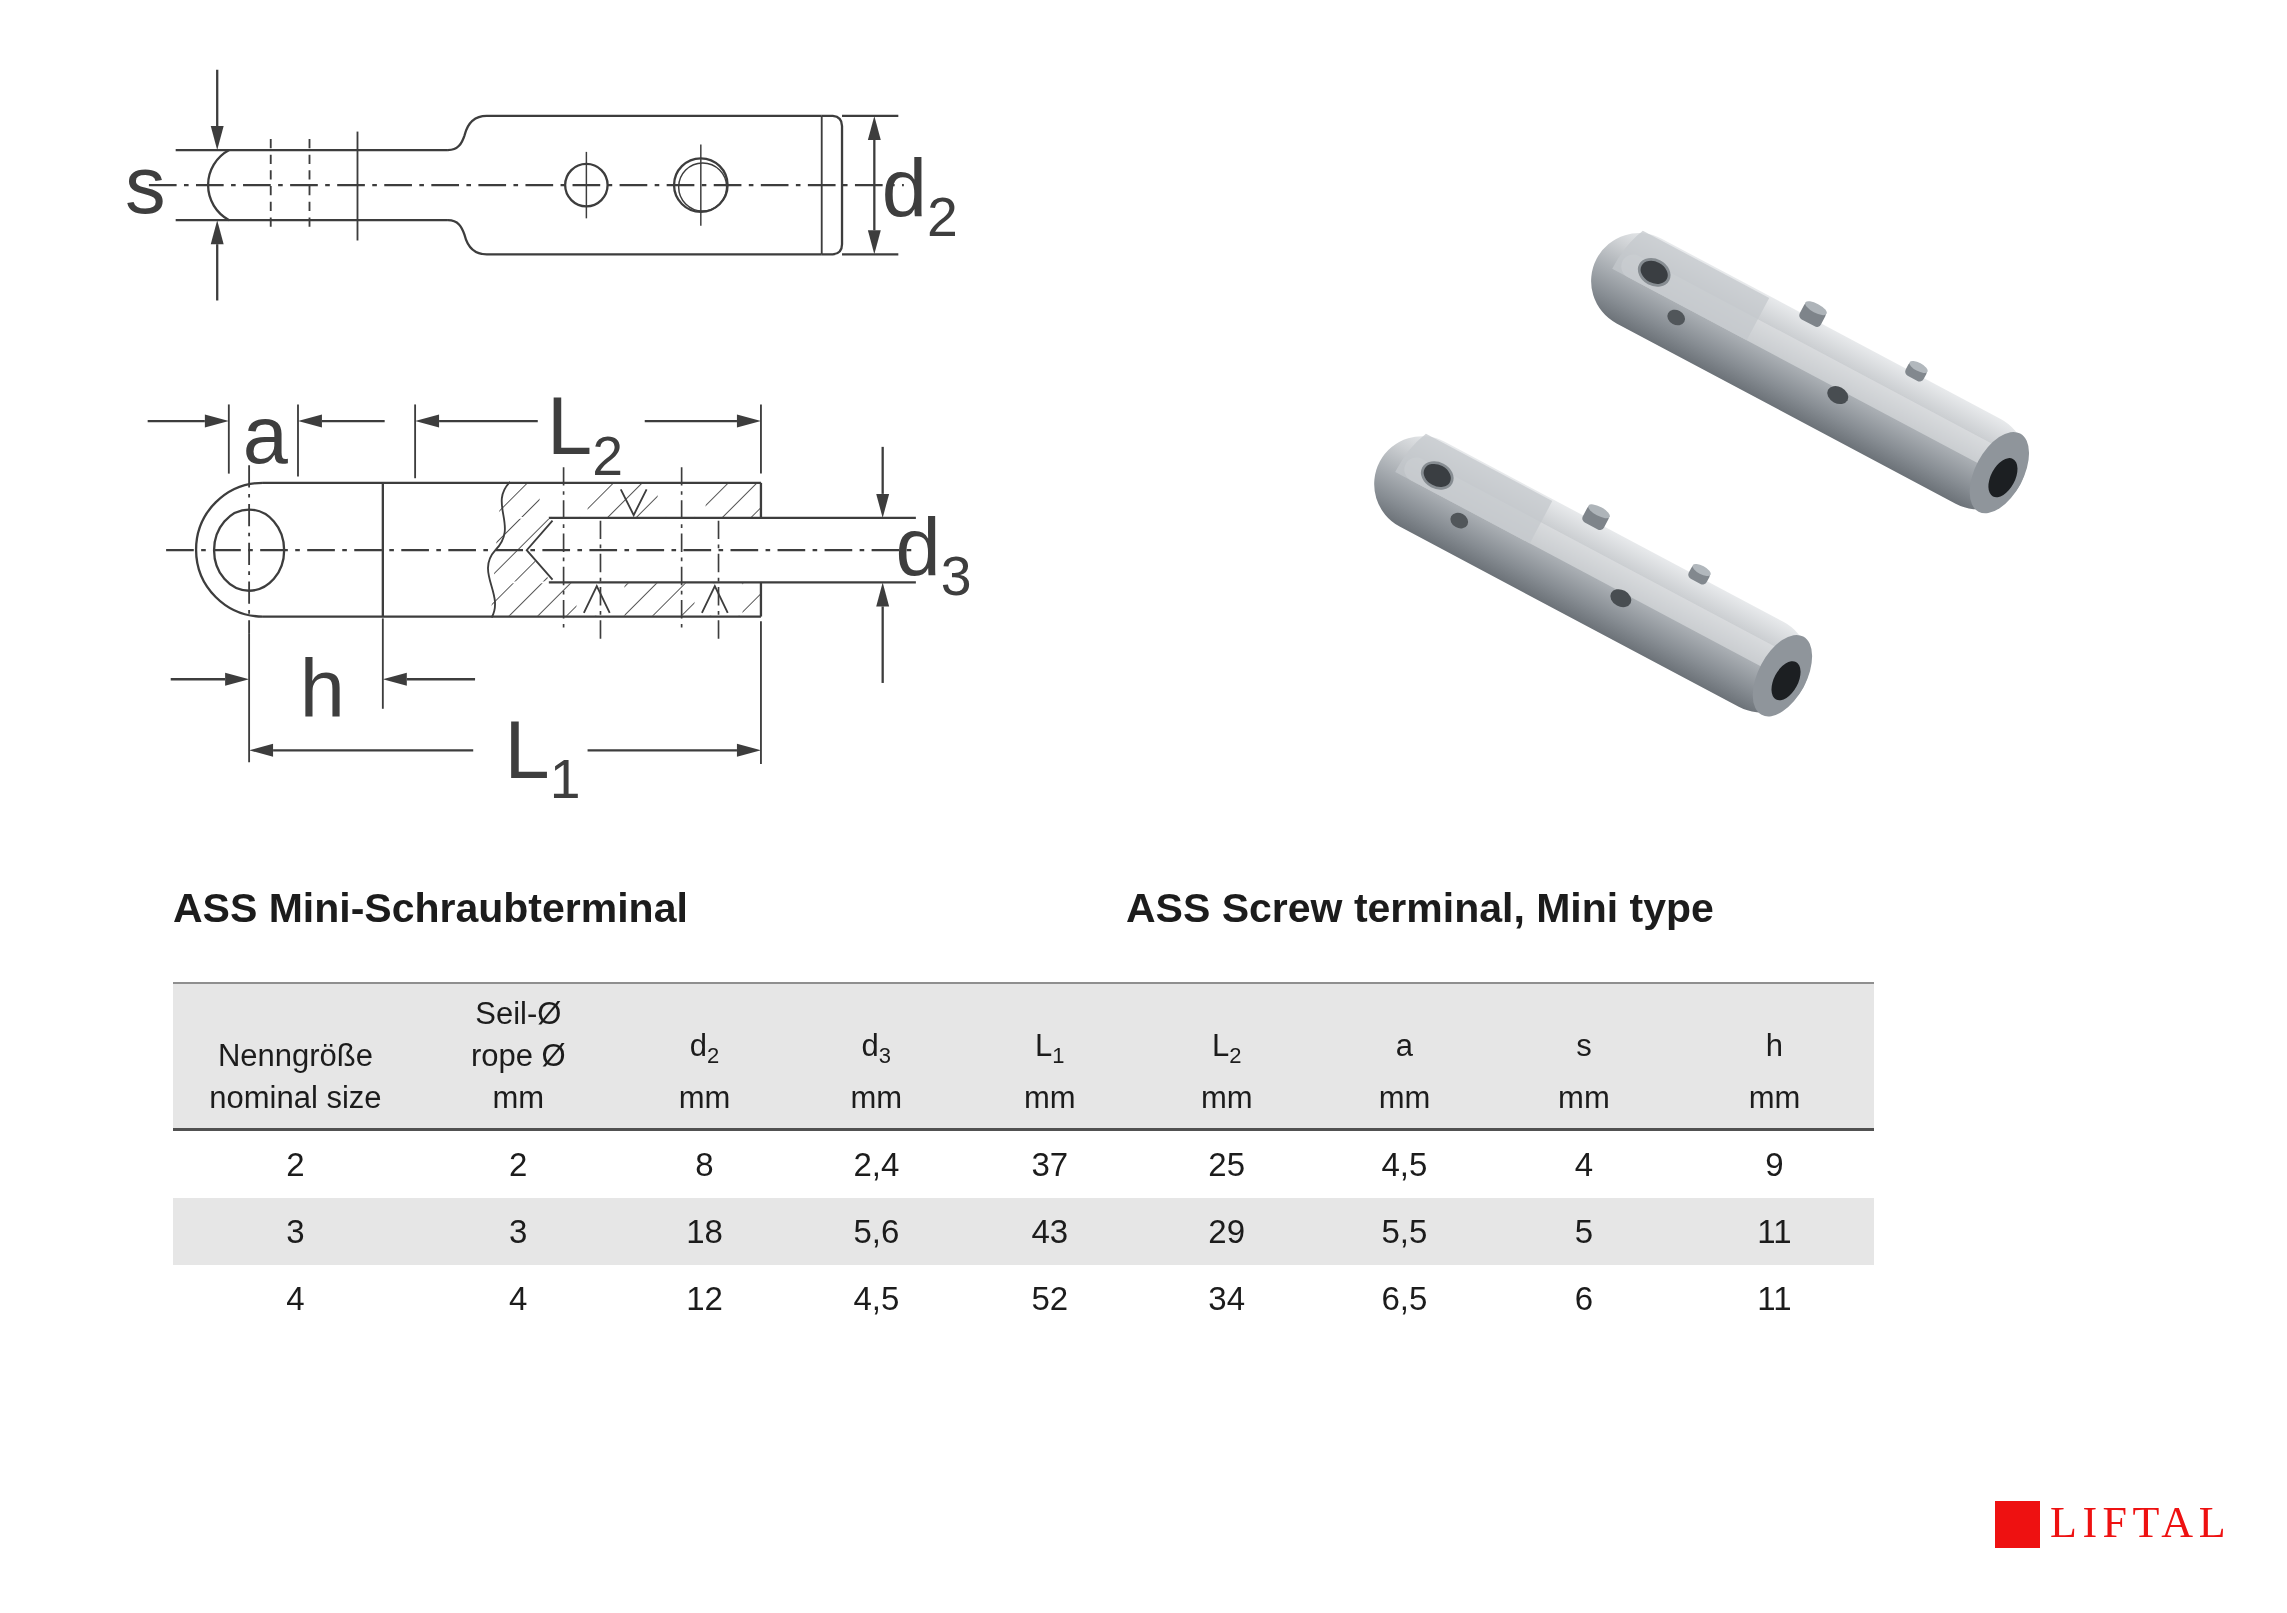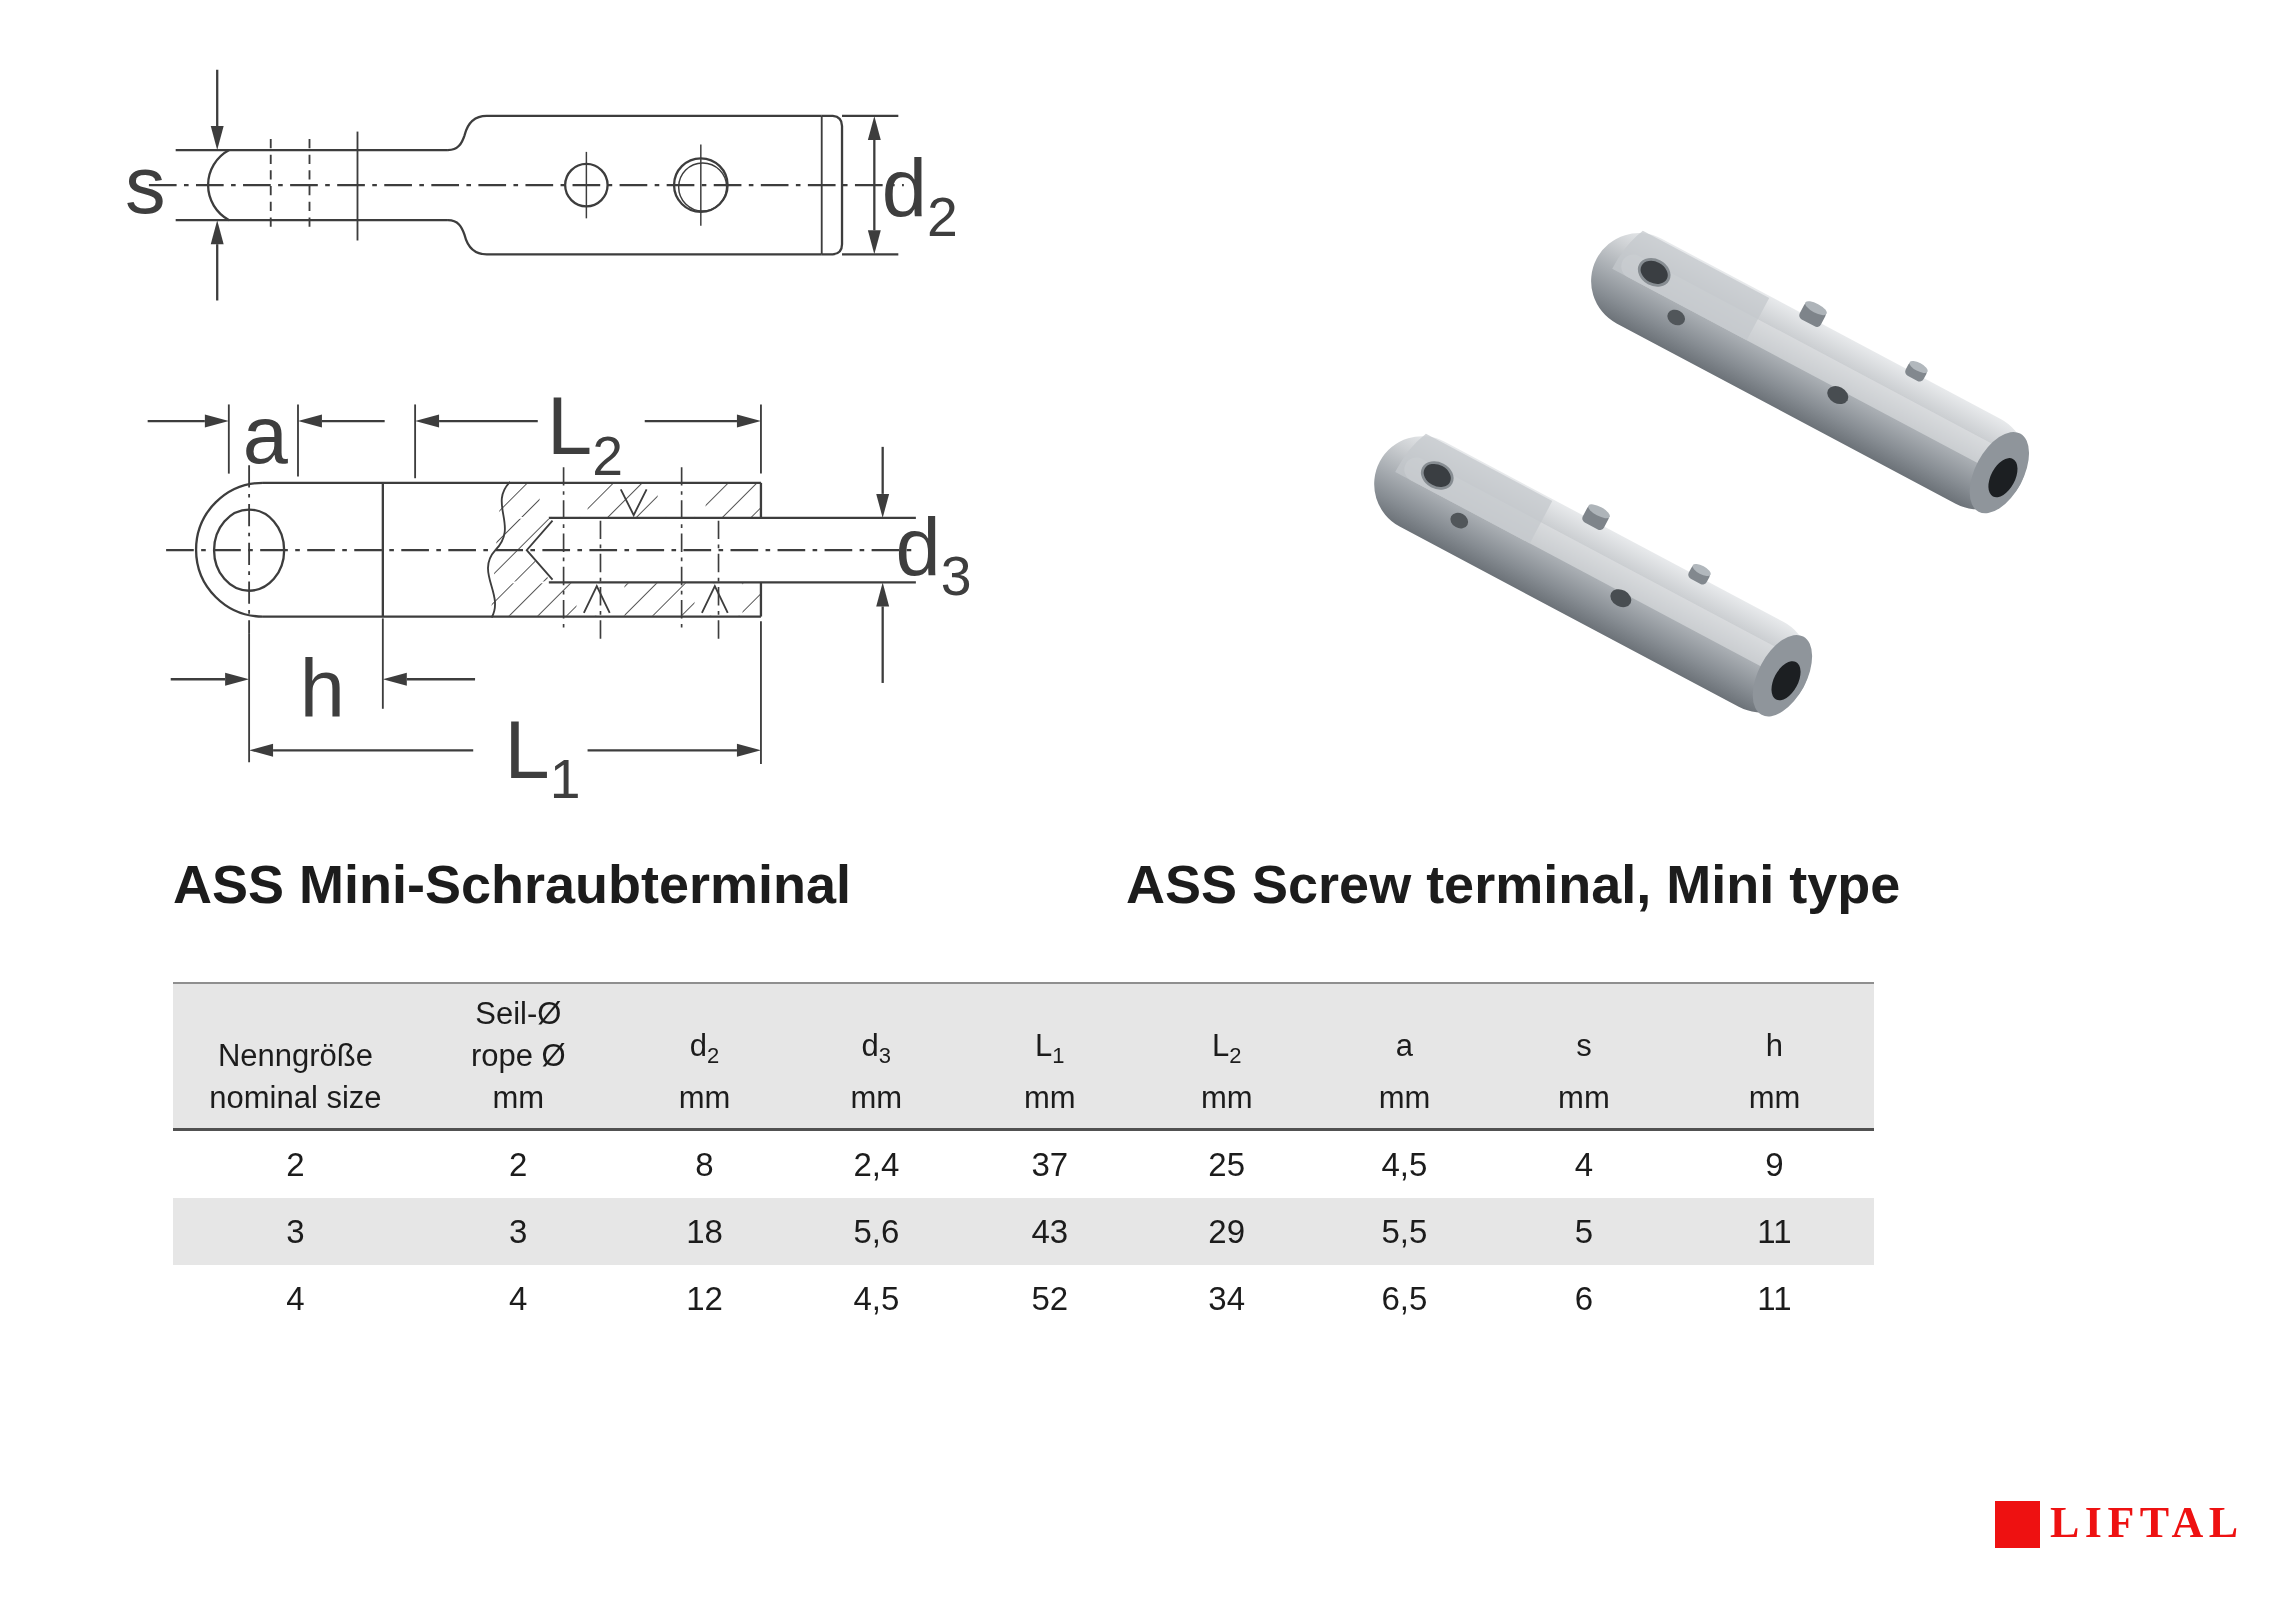--- a/index.html
+++ b/index.html
@@ -1,21 +1,21 @@
 <!DOCTYPE html>
 <html style="font-size:14.8px"><head>
 <meta charset="utf-8">
 <style>
   html,body{margin:0;padding:0;background:#ffffff;}
   .page{position:relative;width:2287px;height:1613px;background:#ffffff;
         font-family:"Liberation Sans",sans-serif;color:#1c1c1c;overflow:hidden;}
   .abs{position:absolute;}
 
   
-  .title{line-height:52px;font-size:54px;white-space:nowrap;}
+  .title{line-height:52px;font-size:41px;white-space:nowrap;margin-top:24px;}
   .title .b{font-weight:bold;}
   .title.en{}
 
   
   .spec-table{left:173px;top:982px;width:1701px;}
   table{border-collapse:collapse;width:100%;table-layout:fixed;}
   thead th{background:#e6e6e6;border-top:2.8px solid #8f8f8f;border-bottom:3.7px solid #515151;
            vertical-align:bottom;font-weight:normal;padding:9.2px 0 9.2px;}
   th .hl{font-size:31px;line-height:42px;}
   th .it{}
@@ -23,21 +23,21 @@
   tbody td{font-size:33px;height:65px;text-align:center;vertical-align:middle;}
   tbody tr.stripe{background:#e6e6e6;}
 
   
   svg text{font-family:"Liberation Sans",sans-serif;fill:#3e3e3e;}
   .dimtext{font-size:88px;}
   .dimsub{font-size:60px;}
 
   
   .logo-square{left:1995px;top:1501px;width:45px;height:47px;background:#ee1111;}
-  .logo-text{left:2050px;top:1497px;font-family:"Liberation Serif",serif;font-weight:bold;
+  .logo-text{left:2050px;top:1497px;font-family:"Liberation Serif",serif;font-weight:normal;
              font-size:44px;letter-spacing:5.5px;color:#ee1111;line-height:52px;}
 </style>
 </head>
 <body>
 
 <div class="page">
 
   <svg class="abs" style="left:88px;top:28px" width="886" height="305" viewBox="0 0 960 330">
     <g stroke="#3d3d3d" stroke-width="2.5" fill="none">
       <line x1="66" y1="170" x2="884" y2="170" stroke-dasharray="30 8 5 8"></line>

